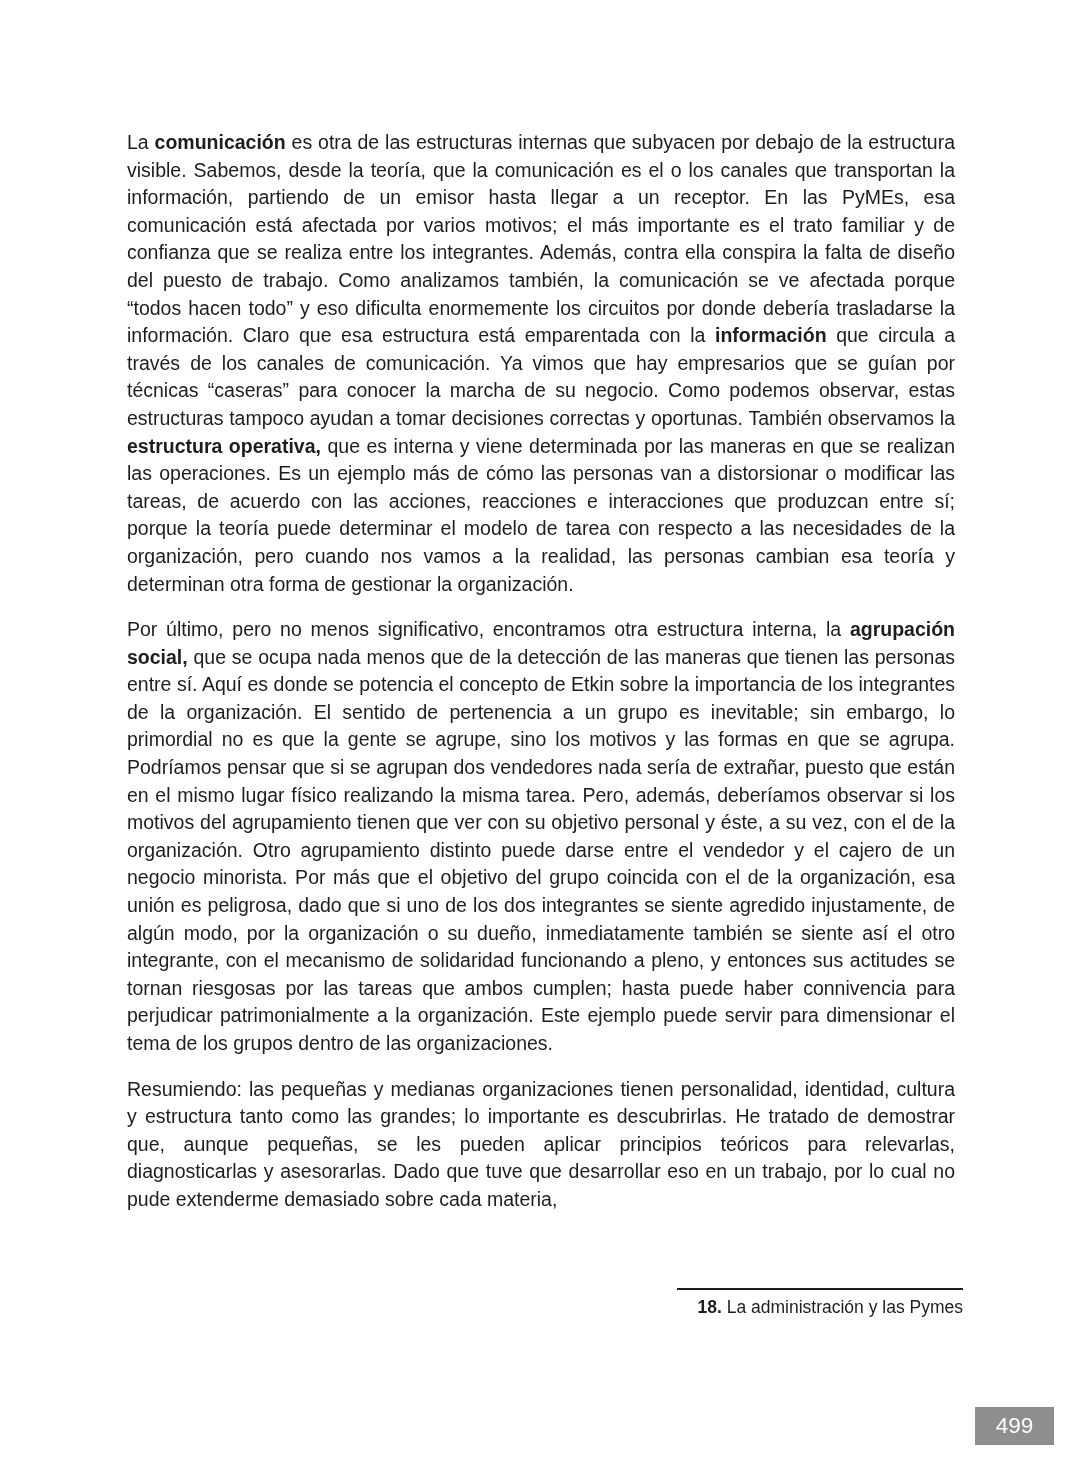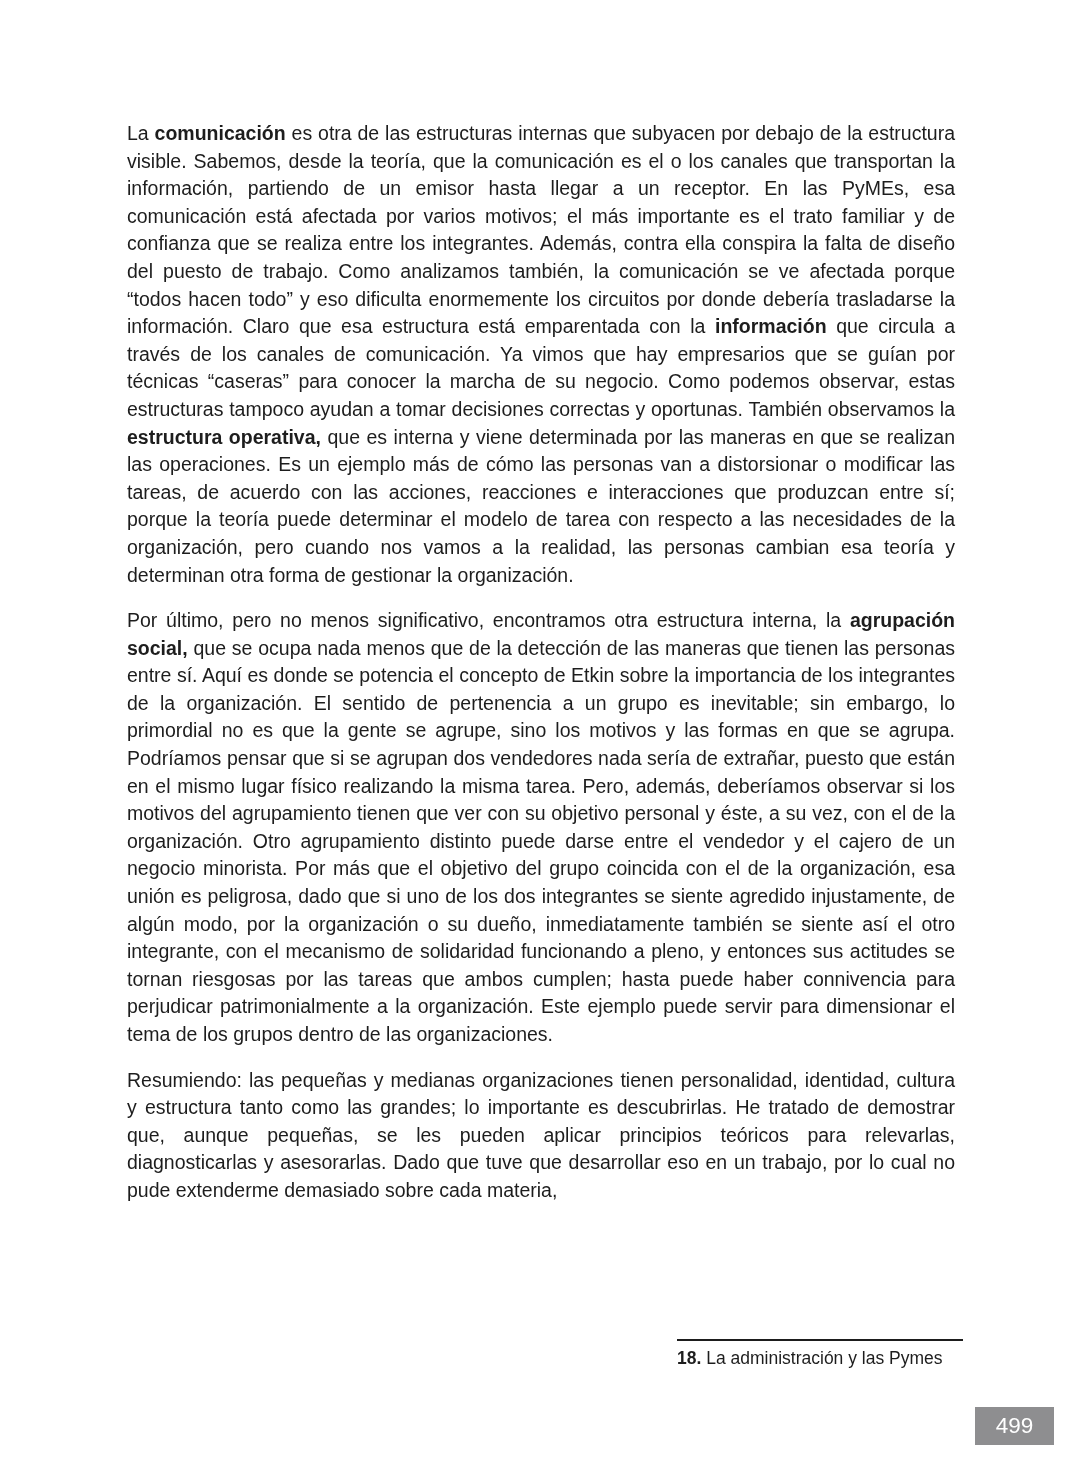--- a/index.html
+++ b/index.html
@@ -13,39 +13,39 @@
   .page {
     position: relative;
     width: 1080px;
     height: 1459px;
     background: #ffffff;
     overflow: hidden;
   }
   .text-block {
     position: absolute;
     left: 127px;
-    top: 120px;
+    top: 129px;
     width: 828px;
   }
   .para {
     margin: 0 0 18px 0;
     font-size: 19.5px;
     line-height: 27.6px;
     text-align: justify;
     text-justify: inter-word;
   }
   .bold { font-weight: bold; }
   .chapter-block {
     position: absolute;
-    top: 1339px;
+    top: 1288px;
     right: 117px;
     width: 286px;
     border-top: 2px solid #1d1d1d;
     padding-top: 7px;
-    text-align: left;
+    text-align: right;
     font-size: 17.5px;
     white-space: nowrap;
     color: #1d1d1d;
   }
   .page-number-badge {
     position: absolute;
     top: 1363px;
     right: 26px;
     width: 79px;
     height: 38px;

